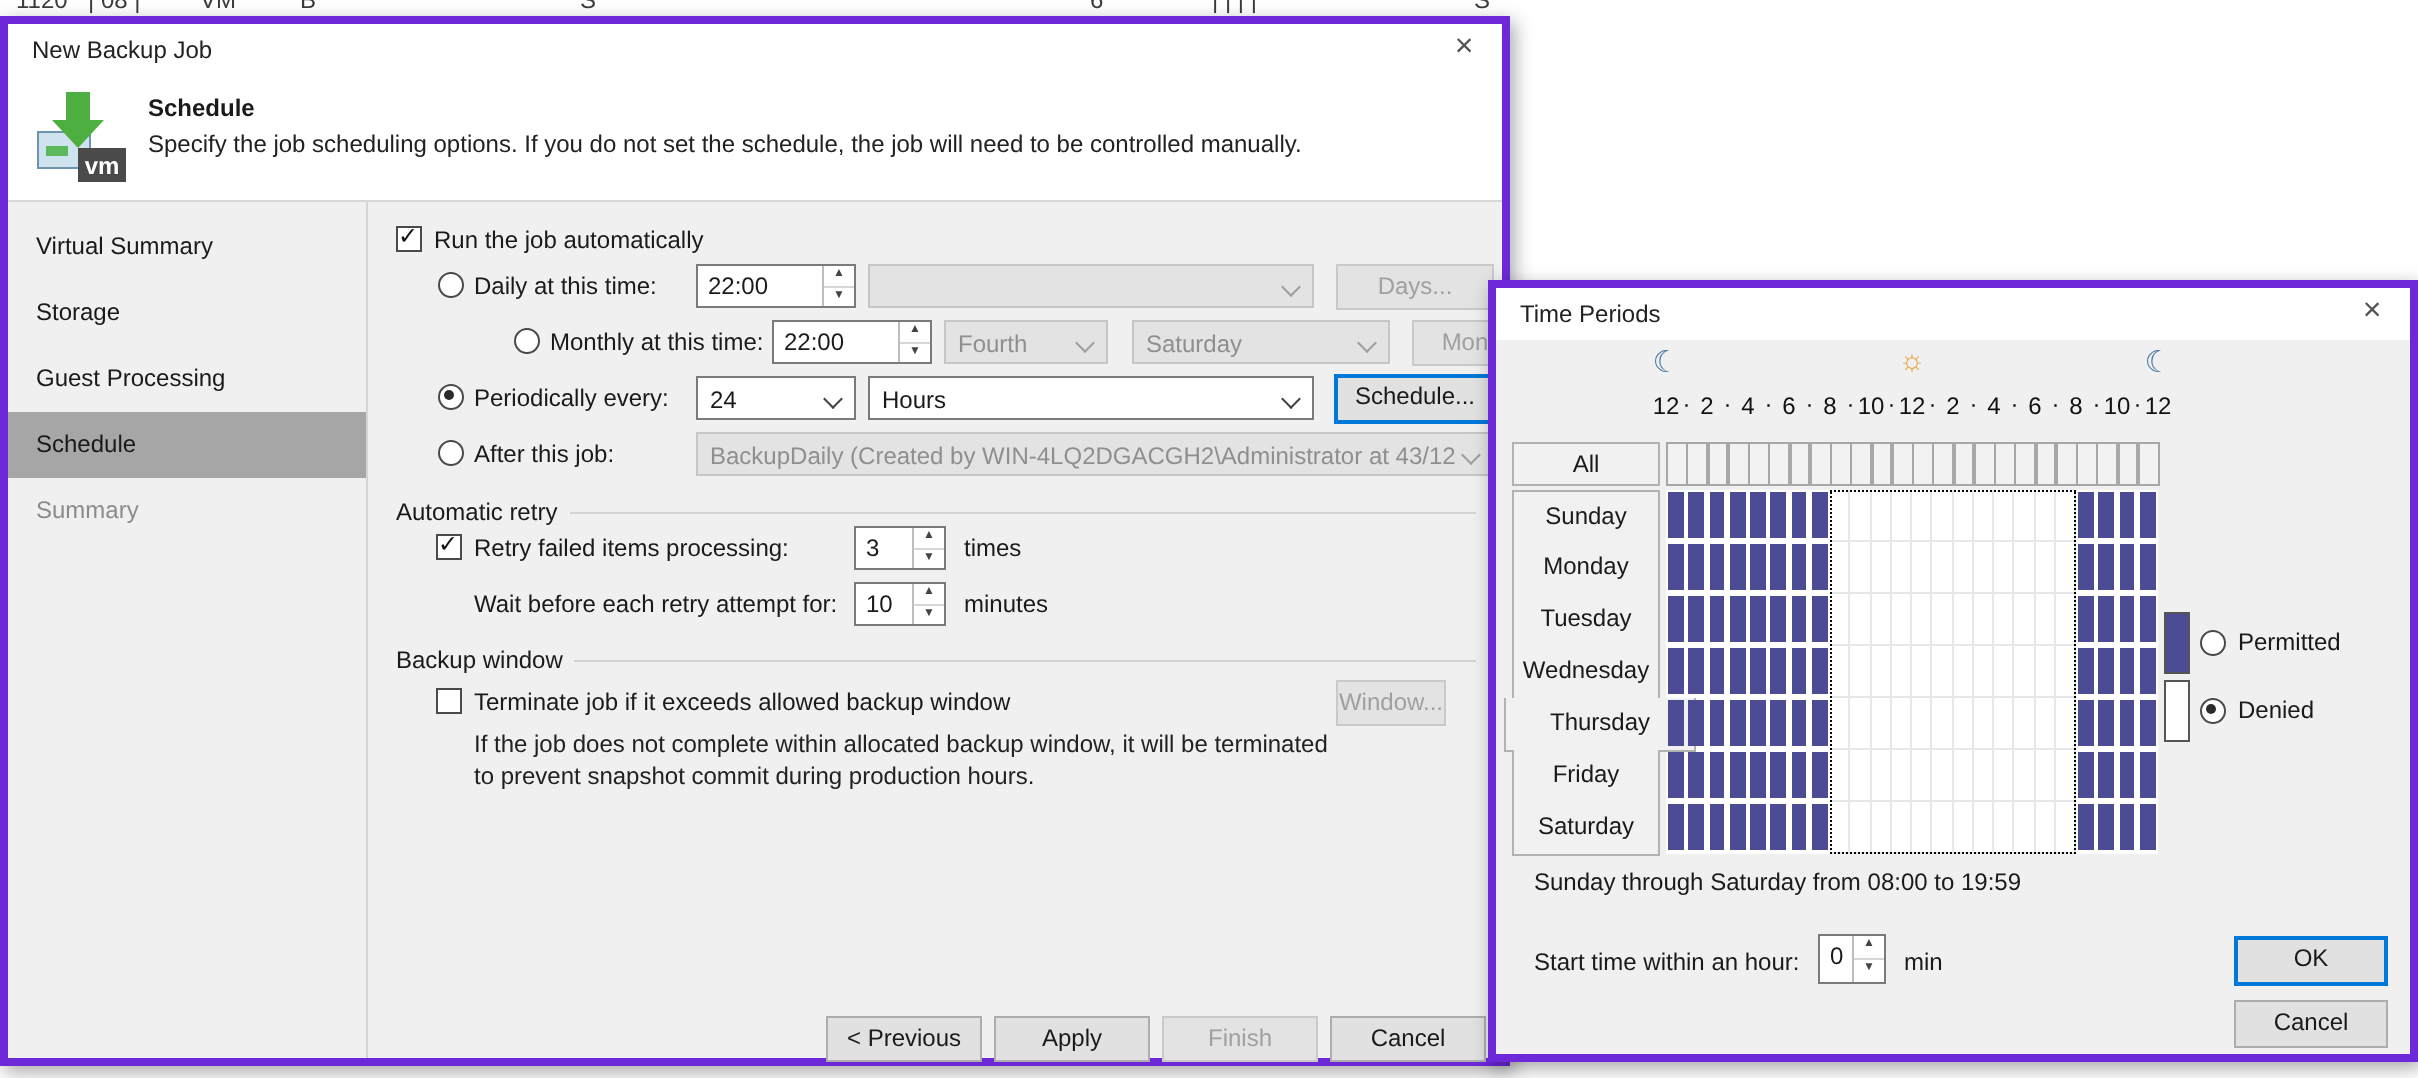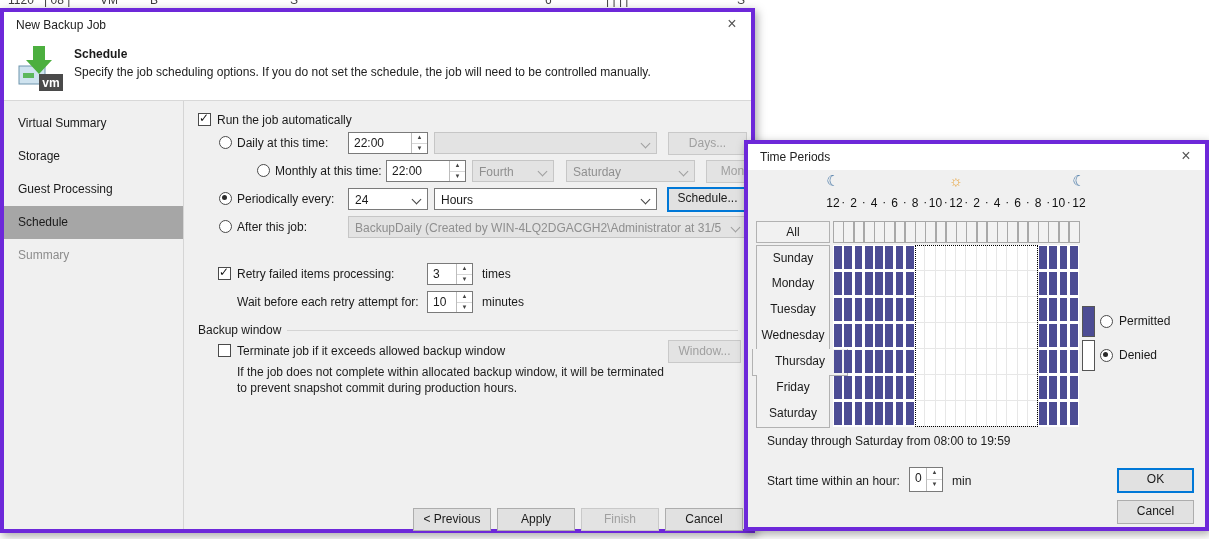--- a/index.html
+++ b/index.html
@@ -180,25 +180,29 @@
         <span class="combo-val">Hours</span>
         <span class="chev"></span>
       </span>
       <span class="btn focused" style="left:482px;width:81px;top:-1px;height:25px;text-align:center;">Schedule...</span>
     </div>
 
     <div class="row" style="top:115px;">
       <span class="radio" style="left:34px;top:4px;"></span>
       <span class="lbl" style="left:52px;">After this job:</span>
       <span class="combo disabled" style="left:163px;width:399px;">
-        <span class="combo-val">BackupDaily (Created by WIN-4LQ2DGACGH2\Administrator at 31/5</span>
+        <span class="combo-val">BackupDaily (Created by WIN-4LQ2DGACGH2\Administrator at 43/12</span>
         <span class="chev"></span>
       </span>
     </div>
 
+    <div class="group" style="top:147px;">
+      <span class="gtext">Automatic retry</span>
+        <span class="gline"></span>
+    </div>
     <div class="row" style="top:162px;">
       <span class="cb on" style="left:33px;top:4px;">
           <span class="mark">✓</span>
         </span>
       <span class="lbl" style="left:52px;">Retry failed items processing:</span>
       <span class="spin" style="left:242px;width:46px;">
         <span class="spin-val">3</span>
         <span class="spin-btns">
             <i>▲</i>
             <i>▼</i>
@@ -218,21 +222,21 @@
       <span class="lbl" style="left:297px;">minutes</span>
     </div>
 
     <div class="group" style="top:221px;">
       <span class="gtext">Backup window</span>
         <span class="gline"></span>
     </div>
     <div class="row" style="top:239px;">
       <span class="cb" style="left:33px;top:4px;"></span>
       <span class="lbl" style="left:52px;">Terminate job if it exceeds allowed backup window</span>
-      <span class="btn disabled" style="left:483px;width:73px;top:0;">Window...</span>
+      <span class="btn disabled" style="left:483px;width:55px;top:0;">Window...</span>
     </div>
     <div class="note" style="left:52px;top:263px;width:430px;">If the job does not complete within allocated backup window, it will be terminated to prevent snapshot commit during production hours.</div>
 
     <span class="btn" style="left:228px;top:407px;width:78px;">&lt; Previous</span>
     <span class="btn" style="left:312px;top:407px;width:78px;">Apply</span>
     <span class="btn disabled" style="left:396px;top:407px;width:78px;">Finish</span>
     <span class="btn" style="left:480px;top:407px;width:78px;">Cancel</span>
   </div>
 </div>
 

